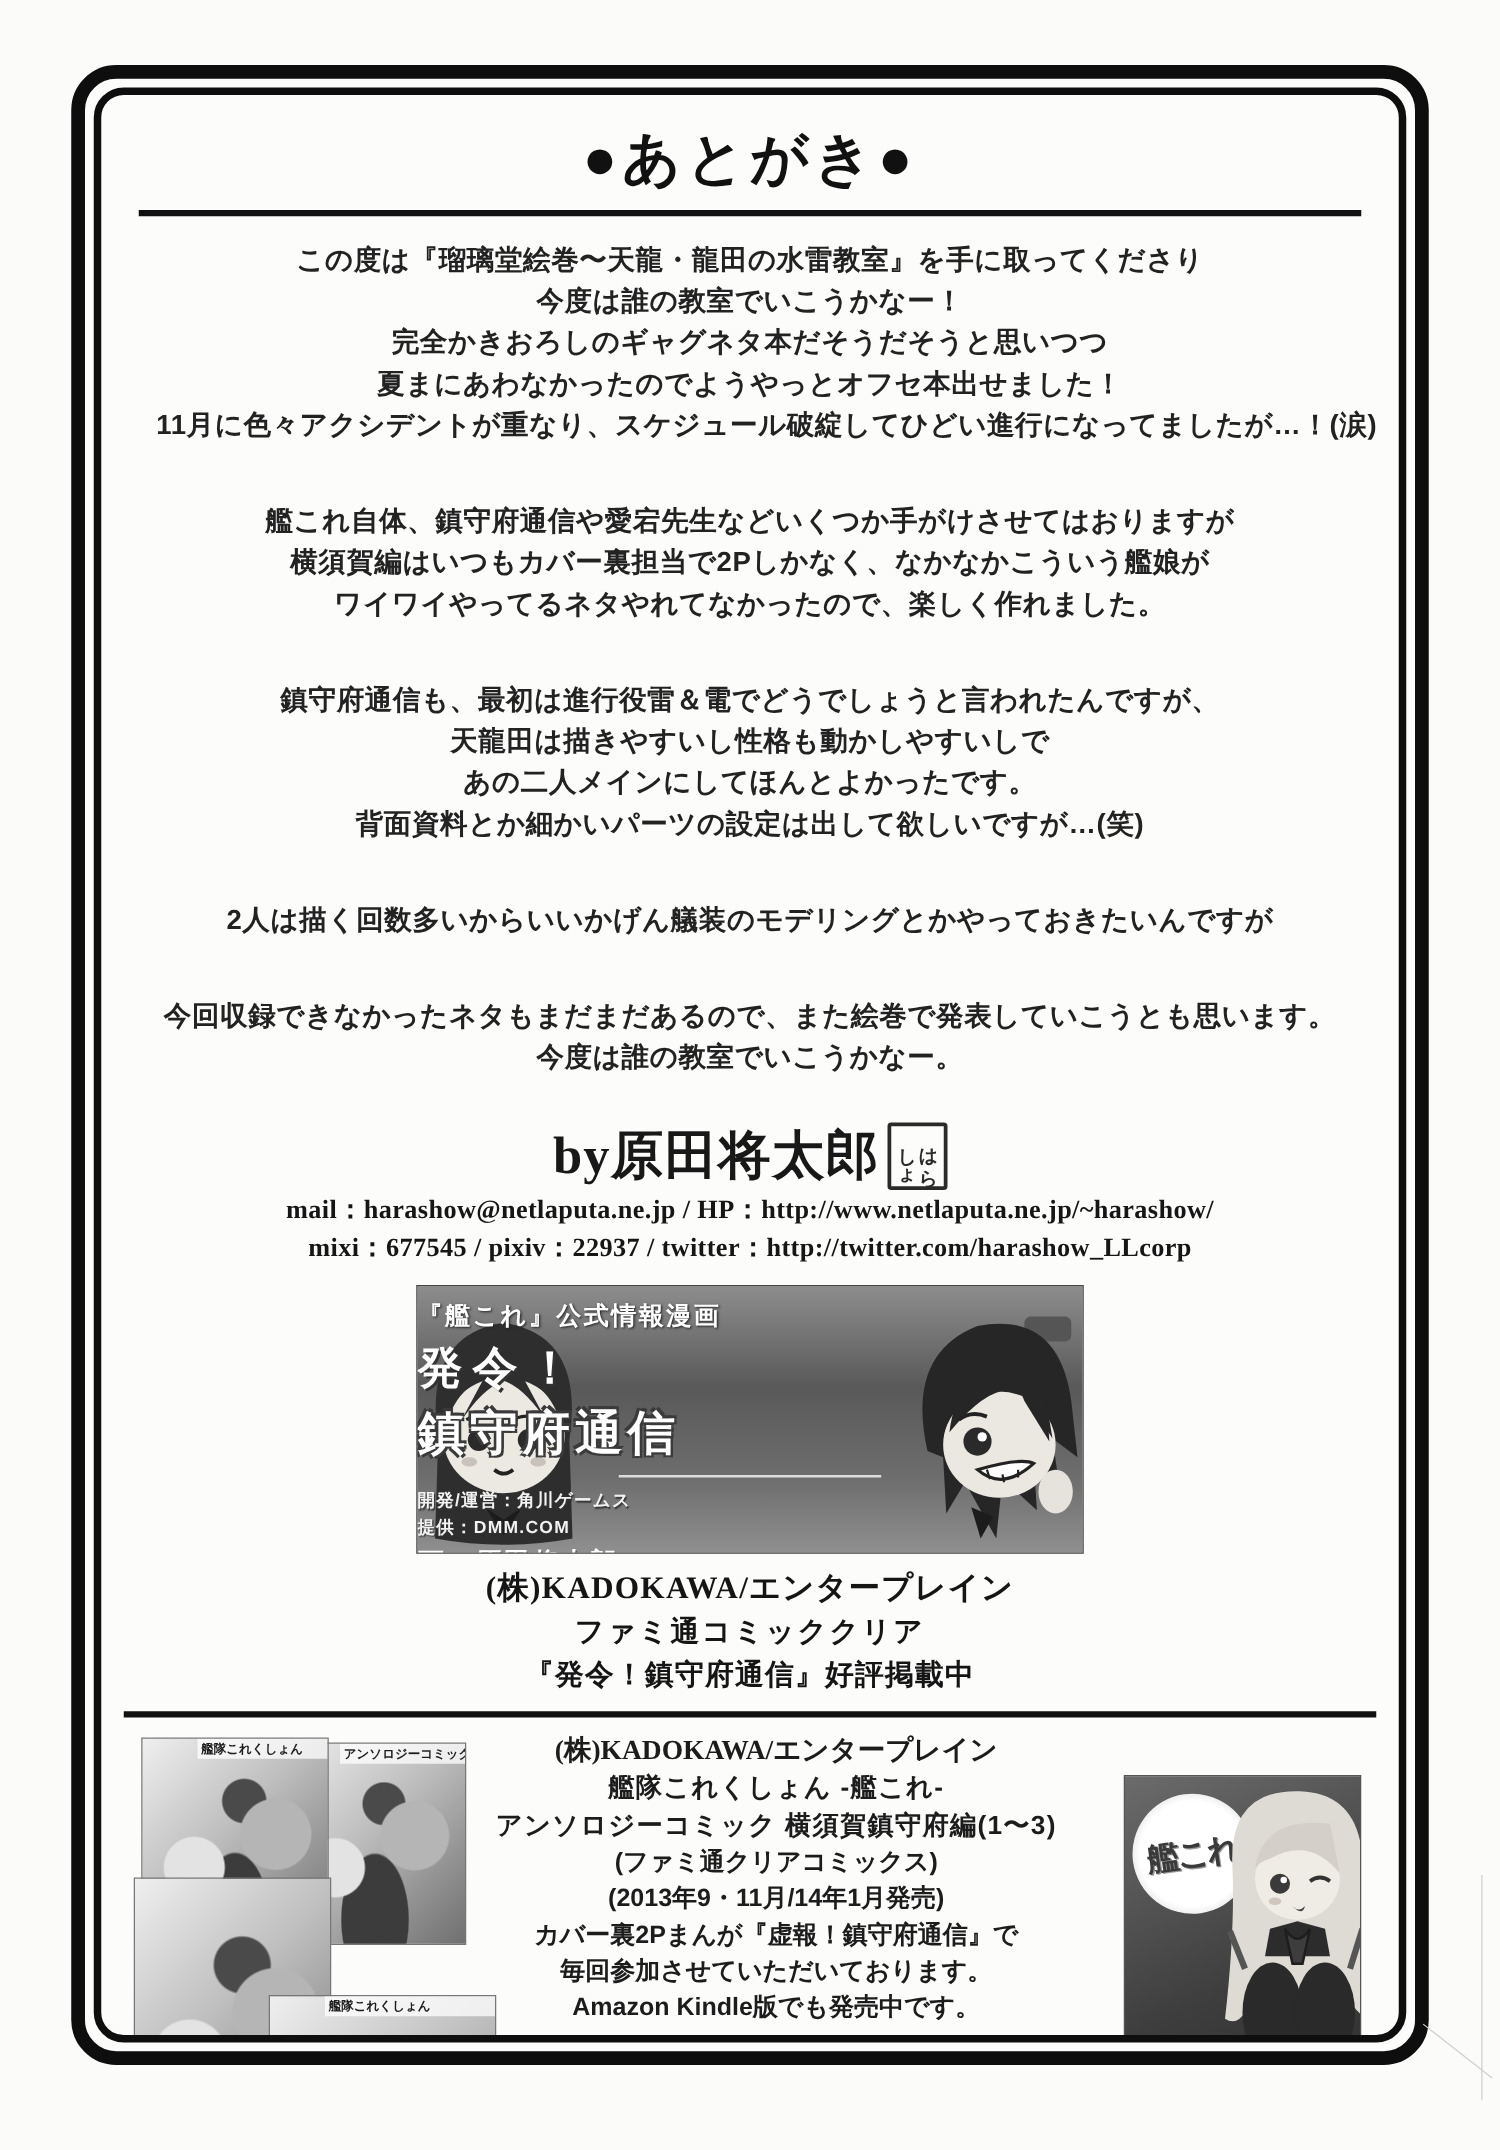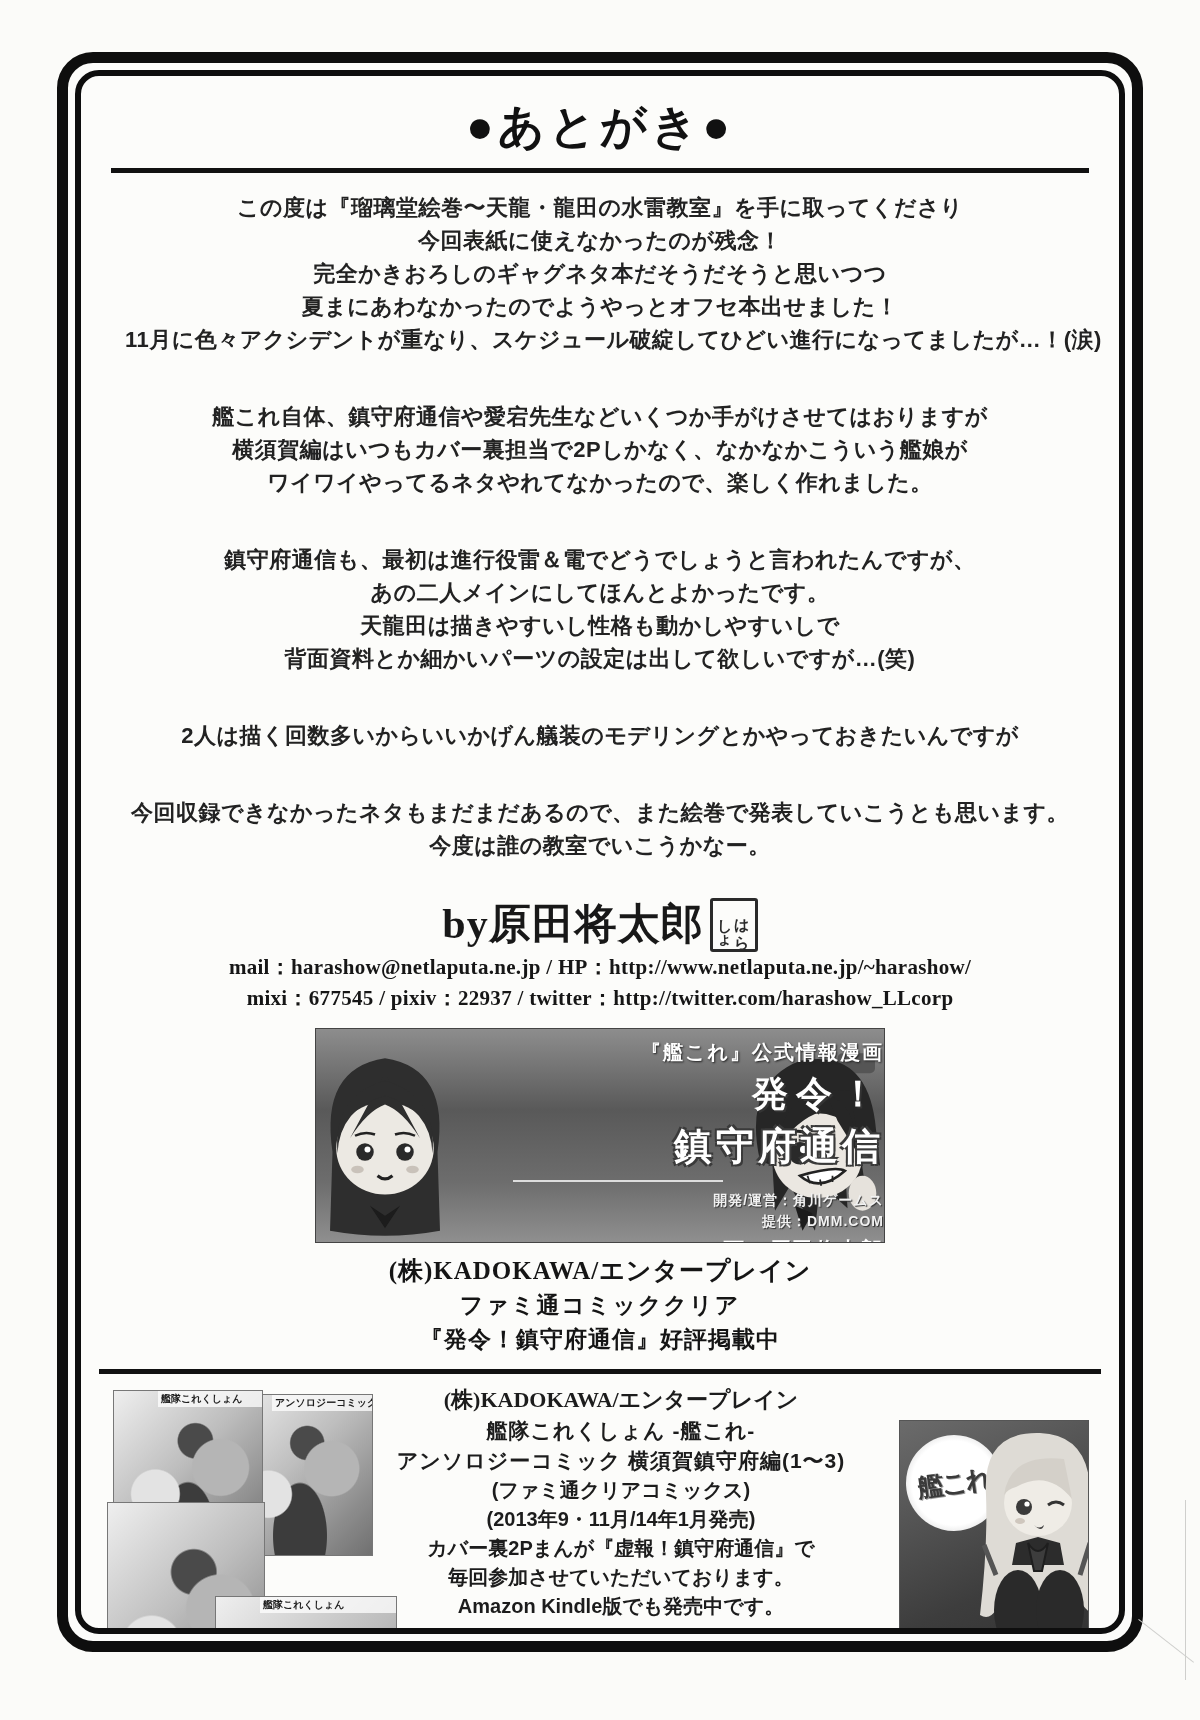--- a/index.html
+++ b/index.html
@@ -55,22 +55,21 @@
     font-family:"Liberation Serif","DejaVu Serif",serif;
     font-size:21px; font-weight:bold; line-height:31px; color:#161616;
     letter-spacing:0.3px;
   }
   .contact:first-of-type{ margin-top:8px; }
   
   .banner{
     width:532px; height:213px; margin:14px auto 0;
     background:linear-gradient(180deg,#8d8d8d 0%,#595959 38%,#6d6d6d 72%,#8f8f8f 100%);
     border:1px solid #444; position:relative; overflow:hidden;
-    text-align:right;
-    padding-left:36px;
+    text-align:left;
   }
   .banner .chibi{ position:absolute; bottom:0; width:150px; height:205px; }
   .banner .chibi.left{ left:-6px; }
   .banner .chibi.right{ right:-6px; }
   .banner-text{ position:relative; z-index:2; padding-top:10px; }
   .banner-tagline{ color:#fff; font-size:20px; font-weight:bold; letter-spacing:2px;
     text-shadow:1px 1px 2px #222; }
   .banner-title1{ color:#fff; font-size:36px; font-weight:bold; letter-spacing:8px; margin-top:4px;
     text-shadow:2px 2px 0 #333; }
   .banner-title2{ color:#fff; font-size:38px; font-weight:bold; letter-spacing:4px; margin-top:2px;
@@ -141,34 +140,34 @@
 
 <div class="frame-outer">
   <div class="frame-inner">
 
     <h1 class="title">●あとがき●</h1>
     <div class="title-rule"></div>
 
     <div>
       <p class="para">
         <span class="line">この度は『瑠璃堂絵巻〜天龍・龍田の水雷教室』を手に取ってくださり</span>
-        <span class="line">今回表紙に使えなかったのが残念！</span>
+        <span class="line">今度は誰の教室でいこうかなー！</span>
         <span class="line">完全かきおろしのギャグネタ本だそうだそうと思いつつ</span>
         <span class="line">夏まにあわなかったのでようやっとオフセ本出せました！</span>
         <span class="line">11月に色々アクシデントが重なり、スケジュール破綻してひどい進行になってましたが…！(涙)</span>
       </p>
       <p class="para">
         <span class="line">艦これ自体、鎮守府通信や愛宕先生などいくつか手がけさせてはおりますが</span>
         <span class="line">横須賀編はいつもカバー裏担当で2Pしかなく、なかなかこういう艦娘が</span>
         <span class="line">ワイワイやってるネタやれてなかったので、楽しく作れました。</span>
       </p>
       <p class="para">
         <span class="line">鎮守府通信も、最初は進行役雷＆電でどうでしょうと言われたんですが、</span>
+        <span class="line">天龍田は描きやすいし性格も動かしやすいしで</span>
         <span class="line">あの二人メインにしてほんとよかったです。</span>
-        <span class="line">天龍田は描きやすいし性格も動かしやすいしで</span>
         <span class="line">背面資料とか細かいパーツの設定は出して欲しいですが…(笑)</span>
       </p>
       <p class="para">
         <span class="line">2人は描く回数多いからいいかげん艤装のモデリングとかやっておきたいんですが</span>
       </p>
       <p class="para" style="margin-bottom:0;">
         <span class="line">今回収録できなかったネタもまだまだあるので、また絵巻で発表していこうとも思います。</span>
         <span class="line">今度は誰の教室でいこうかなー。</span>
       </p>
     </div>

